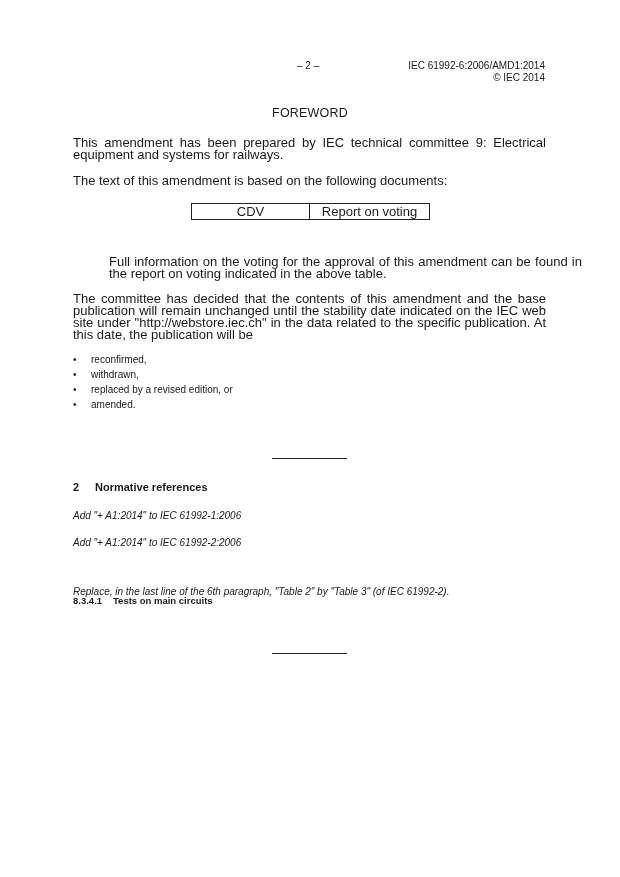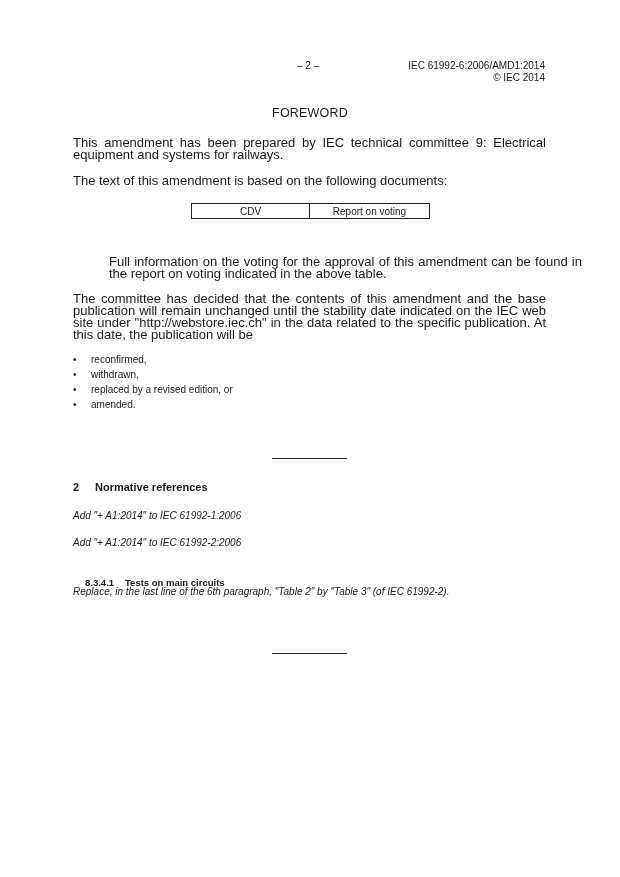--- a/index.html
+++ b/index.html
@@ -6,21 +6,21 @@
   body { width: 620px; height: 877px; position: relative; overflow: hidden;
          font-family: "Liberation Sans", sans-serif; color: #1a1a1a; }
   .abs { position: absolute; }
   .hdr { font-size: 10px; line-height: 12px; }
   #page-num { left: 297px; top: 60px; }
   #doc-id { right: 75px; top: 60px; }
   #doc-copy { right: 75px; top: 72px; text-align: right; }
   #foreword { left: 0; width: 620px; top: 106px; text-align: center; font-size: 12.5px; letter-spacing: 0.2px; }
   .para { left: 73px; width: 473px; font-size: 13px; line-height: 12px; text-align: justify; }
   .para.last { text-align-last: left; }
-  table.docs { position: absolute; left: 191px; top: 203px; border-collapse: collapse; font-size: 10px; }
+  table.docs { position: absolute; left: 191px; top: 203px; border-collapse: collapse; font-size: 13px; }
   table.docs td { border: 1px solid #222; height: 14px; padding: 0; text-align: center; }
   table.docs td.c1 { width: 117px; }
   table.docs td.c2 { width: 119px; }
   ul.bullets { position: absolute; left: 73px; top: 352px; margin: 0; padding: 0; list-style: none; font-size: 10px; line-height: 15px; }
   ul.bullets li { position: relative; padding-left: 18px; }
   ul.bullets li .dot { position: absolute; left: 0; top: 0; }
   .rule { position: absolute; left: 272px; width: 75px; height: 0; border-top: 1px solid #222; }
   .h2 { left: 73px; font-size: 11px; font-weight: bold; }
   .h2 .num { display: inline-block; width: 22px; }
   .h3 { left: 73px; font-size: 9.5px; font-weight: bold; }
@@ -60,19 +60,19 @@
 
 <div class="rule" style="top:458px;"></div>
 
 <div class="abs h2" style="top:481px;">
   <span class="num">2</span><span>Normative references</span>
 </div>
 
 <div class="abs ital" style="top:510px;">Add "+ A1:2014" to IEC 61992-1:2006</div>
 <div class="abs ital" style="top:537px;">Add "+ A1:2014" to IEC 61992-2:2006</div>
 
-<div class="abs h3" style="top:577px;margin-left:12px;">
+<div class="abs h3" style="top:595px;">
   <span class="num">8.3.4.1</span><span>Tests on main circuits</span>
 </div>
 
 <div class="abs ital" style="top:586px;">Replace, in the last line of the 6th paragraph, "Table 2" by "Table 3" (of IEC 61992-2).</div>
 
 <div class="rule" style="top:653px;"></div>
 
 </body></html>

